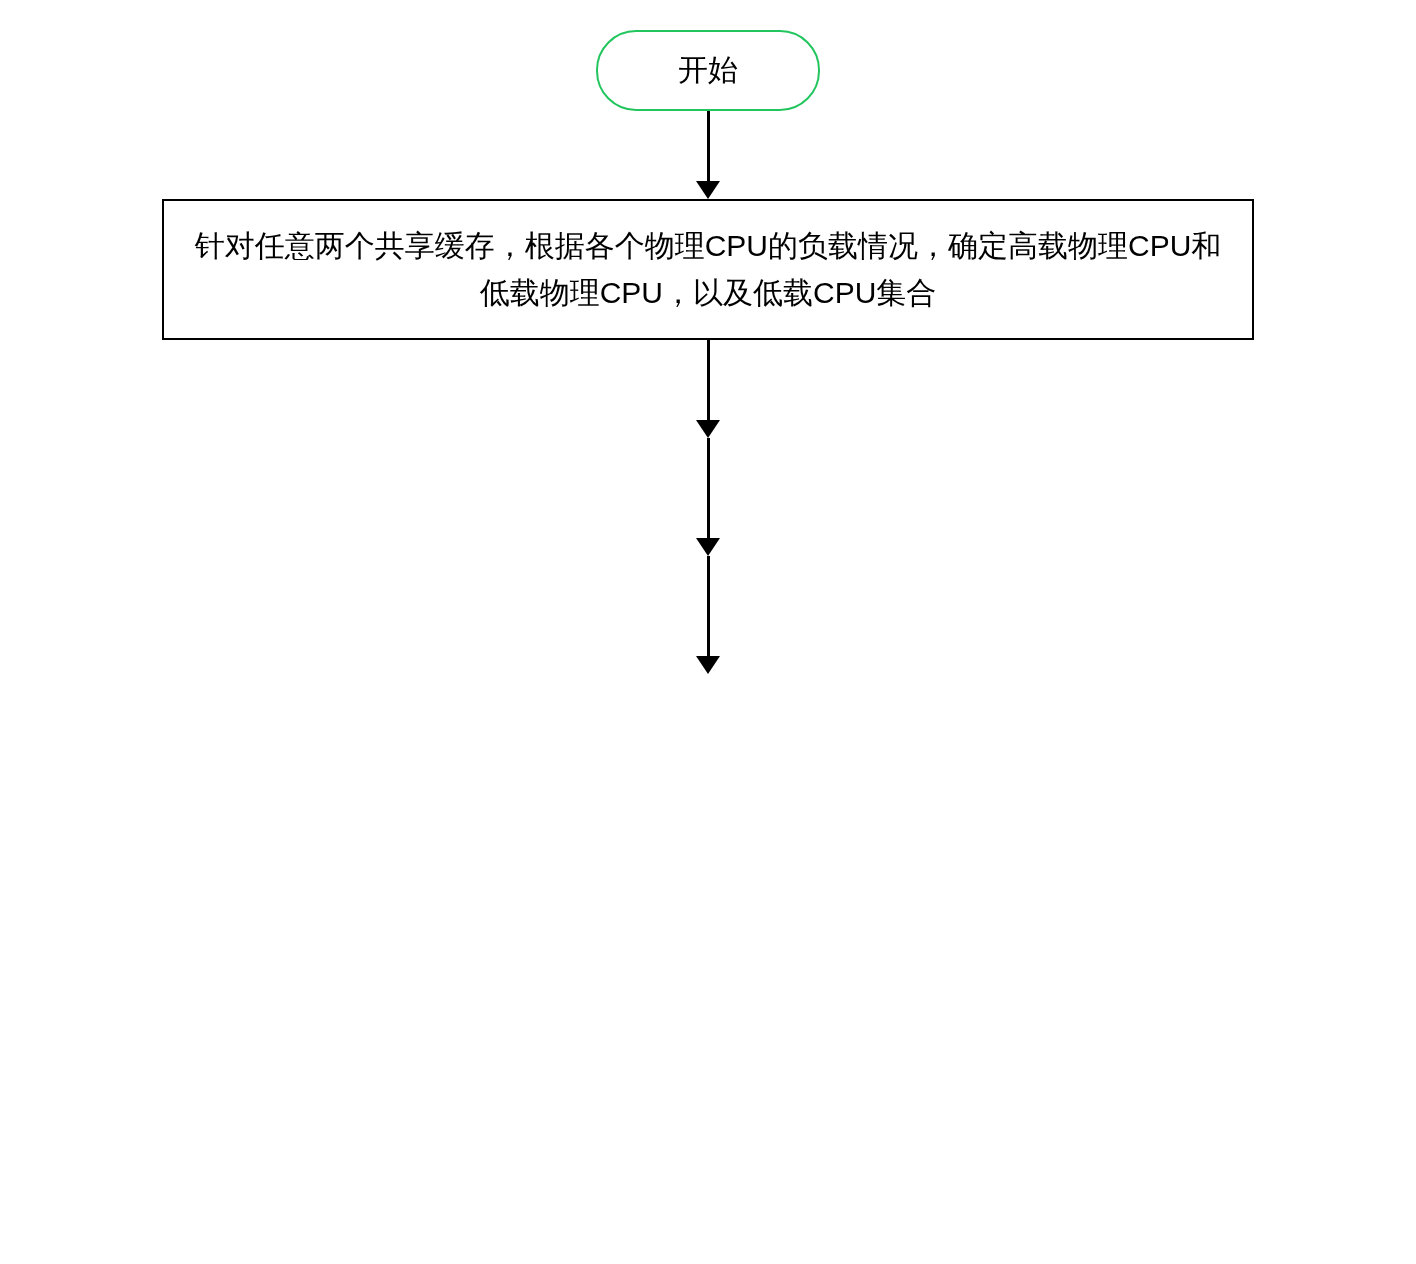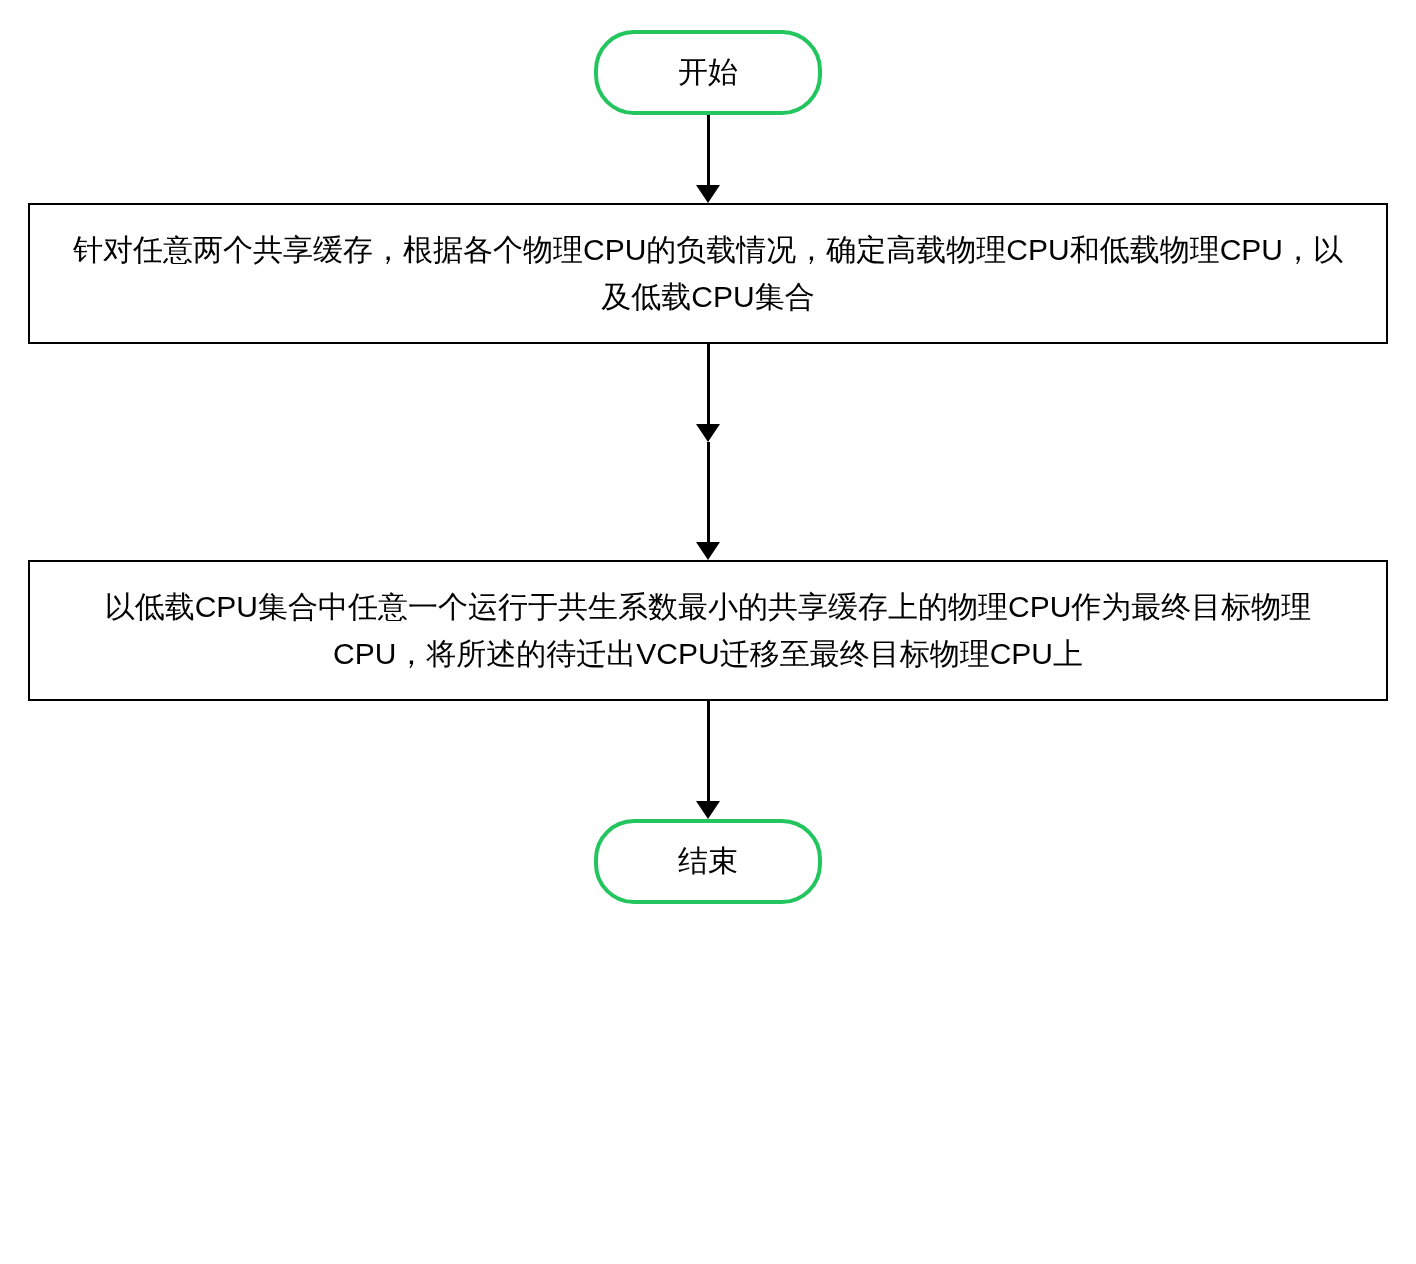--- a/index.html
+++ b/index.html
@@ -10,36 +10,36 @@
     height: 1264px;
     position: relative;
   }
   .flowchart {
     display: flex;
     flex-direction: column;
     align-items: center;
     padding-top: 30px;
   }
   .terminal {
-    border: 4px solid #22c55e;
+    border: 2px solid #22c55e;
     border-radius: 40px;
     padding: 18px 80px;
     font-size: 30px;
     text-align: center;
     background: #fff;
   }
   .process {
     border: 2px solid #000;
     padding: 22px 30px;
     font-size: 30px;
     line-height: 1.55;
     text-align: center;
     background: #fff;
   }
-  .w-wide { width: 1360px; }
+  .w-wide { width: 1092px; }
   .arrow-wrap {
     display: flex;
     flex-direction: column;
     align-items: center;
   }
   .arrow-line {
     width: 3px;
     background: #000;
   }
   .arrow-head {
@@ -72,26 +72,20 @@
     <div class="arrow-line" style="height:80px"></div>
     <div class="arrow-head"></div>
   </div>
 
 
   <div class="arrow-wrap">
     <div class="arrow-line" style="height:100px"></div>
     <div class="arrow-head"></div>
   </div>
 
-  <div class="process w-wide">
-    <span>以低载CPU集合中任意一个运行于共生系数最小的共享缓存上的物理CPU作为最终目标物理CPU，将所述的待迁出VCPU迁移至最终目标物理CPU上</span>
-  </div>
 
   <div class="arrow-wrap">
     <div class="arrow-line" style="height:100px"></div>
     <div class="arrow-head"></div>
   </div>
 
-  <div class="terminal">
-    <span>结束</span>
-  </div>
 
 </div>
 
 </body></html>

